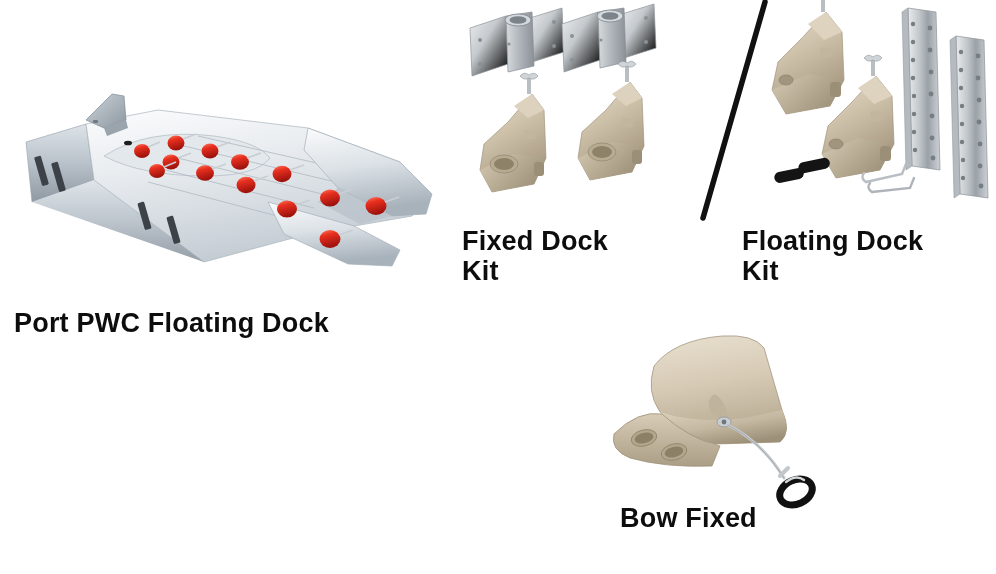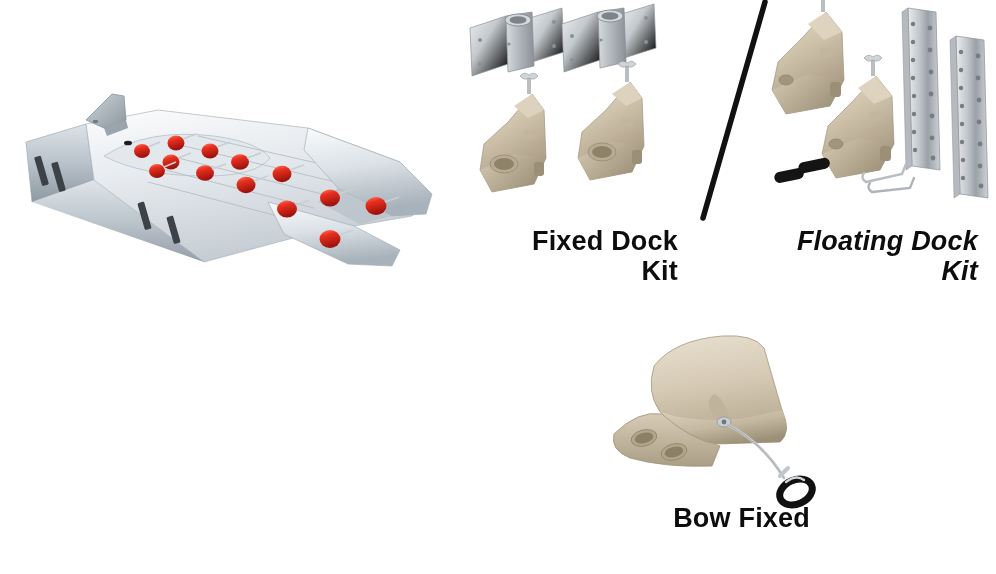--- a/index.html
+++ b/index.html
@@ -22,25 +22,25 @@
 
   
   .caption {
     position: absolute;
     color: #0d0d0d;
     font-family: "Liberation Sans", sans-serif;
     font-weight: bold;
     letter-spacing: 0.2px;
     line-height: 1.12;
     white-space: pre-line;
-    text-align: right;
+    text-align: left;
   }
   #cap-main   { left: 14px;  top: 308px; font-size: 27px; text-align: left; }
   #cap-fixed  { left: 462px; top: 226px; width: 216px; font-size: 27px; }
-  #cap-float  { left: 742px; top: 226px; width: 236px; font-size: 27px; font-style: italic; }
+  #cap-float  { left: 742px; top: 226px; width: 236px; font-size: 27px; }
   #cap-bow    { left: 620px; top: 503px; width: 190px; font-size: 27px; }
 
   
   #divider {
     position: absolute;
     left: 699px;
     top: 0px;
     width: 70px;
     height: 222px;
   }
@@ -182,20 +182,21 @@
           <path d="M331,151 L345,146" stroke="#c9ced3" stroke-width="1.8"></path>
         </g>
         <g>
           <ellipse cx="149" cy="87" rx="8" ry="7" fill="url(#gRoller)"></ellipse>
           <path d="M156,83 L168,78" stroke="#c9ced3" stroke-width="1.6"></path>
         </g>
       </g>
     </svg>
   </div>
 
+  <div class="caption" id="cap-main">Port PWC Floating Dock</div>
 
   <div id="divider">
     <svg width="70" height="222" viewBox="0 0 70 222">
       <line x1="66" y1="2" x2="4" y2="218" stroke="#111111" stroke-width="5.5" stroke-linecap="round"></line>
     </svg>
   </div>
 
   <div class="abs" id="fixed-kit">
     <svg width="230" height="218" viewBox="0 0 230 218">
       <defs>

